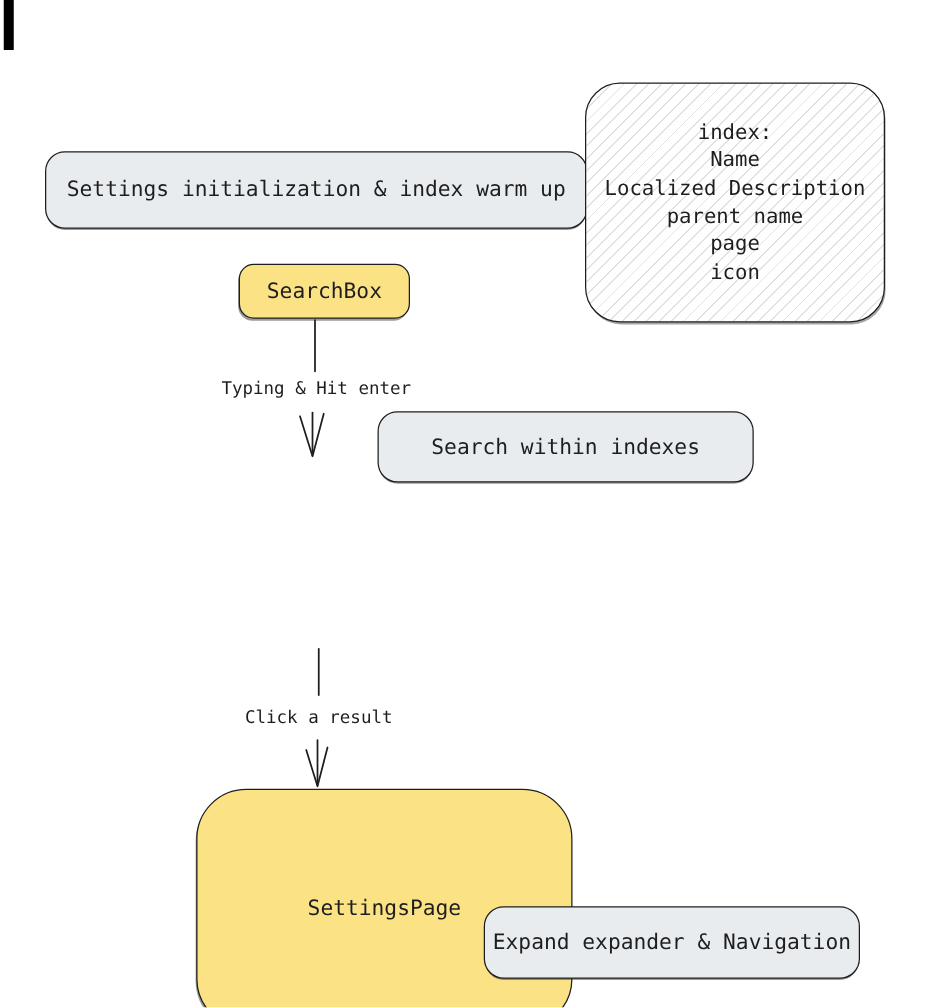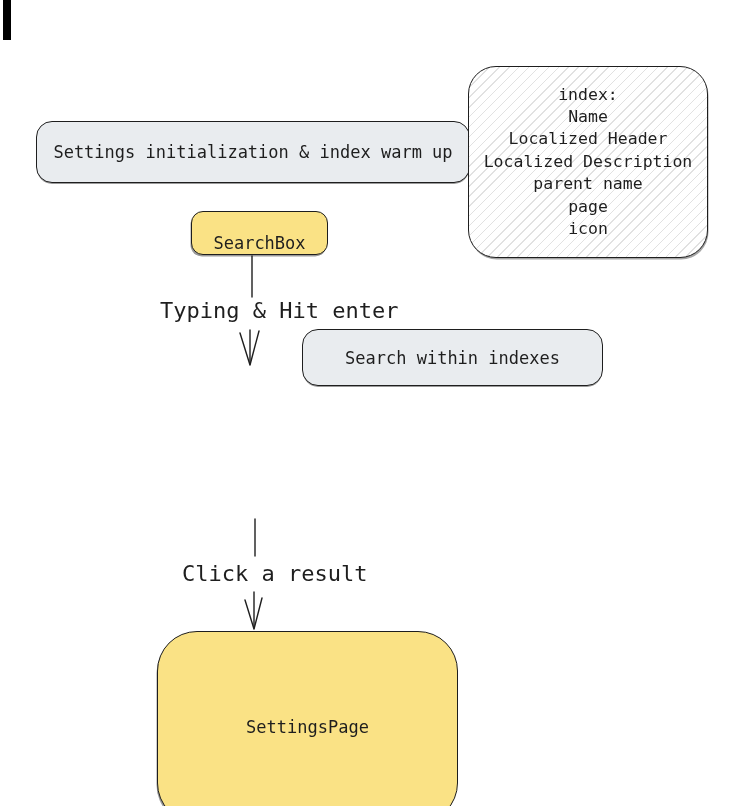--- a/index.html
+++ b/index.html
@@ -14,30 +14,30 @@
   }
   .fill-yellow{background:#fae285;box-shadow:-1px 2px 0 -0.5px rgba(30,30,30,0.45);}
   .fill-gray{background:#e9ecef;box-shadow:0 2px 0 -1px rgba(30,30,30,0.45);margin-top:11px;}
   .fill-hatch{
     background:repeating-linear-gradient(135deg, rgba(70,70,70,0.16) 0 1px, transparent 1px 7px), #ffffff;
     box-shadow:1px 2px 0 -0.5px rgba(30,30,30,0.4);
   }
   
   .n-settings-init{left:36px;top:110px;width:434px;height:62px;border-radius:16px;}
   .n-index-note{left:468px;top:66px;width:240px;height:192px;border-radius:28px;}
-  .n-search-box{left:191px;top:211px;width:137px;height:44px;border-radius:12px;align-items:flex-end;}
+  .n-search-box{left:191px;top:211px;width:137px;height:44px;border-radius:12px;}
   .n-search-within{left:302px;top:318px;width:301px;height:57px;border-radius:16px;}
   .n-search-result{left:97px;top:365px;width:300px;height:153px;border-radius:30px;}
   .n-settings-page{left:110px;top:631px;width:301px;height:192px;border-radius:40px;margin-left:47px;}
   .n-expand-nav{left:387px;top:714px;width:301px;height:58px;border-radius:16px;}
 
   .index-lines{display:flex;flex-direction:column;align-items:center;justify-content:center;
     font-size:16.5px;line-height:22.4px;}
   .edge-label{
-    position:absolute;font-size:22px;line-height:22px;text-align:center;white-space:nowrap;
+    position:absolute;font-size:14px;line-height:22px;text-align:center;white-space:nowrap;
   }
   .el-typing{left:160px;top:300px;width:186px;}
   .el-click{left:182px;top:563px;width:146px;}
   #arrows{position:absolute;left:0;top:0;pointer-events:none;}
   #arrows path, #arrows line{stroke:#1e1e1e;stroke-width:1.4;fill:none;stroke-linecap:round;stroke-linejoin:round;}
   .corner-mark{position:absolute;left:3px;top:0;width:8px;height:40px;background:#000000;}
 </style>
 </head>
 <body>
 
@@ -46,41 +46,43 @@
   <div class="corner-mark"></div>
 
   <div class="node fill-gray n-settings-init">
     <span>Settings initialization &amp; index warm up</span>
   </div>
 
   <div class="node fill-hatch n-index-note">
     <div class="index-lines">
       <div>index:</div>
       <div>Name</div>
-      <div>Localized Header</div>
       <div>Localized Description</div>
       <div>parent name</div>
       <div>page</div>
       <div>icon</div>
     </div>
   </div>
 
   <div class="node fill-yellow n-search-box">
     <span>SearchBox</span>
   </div>
 
 
   <div class="node fill-gray n-search-within">
     <span>Search within indexes</span>
   </div>
 
   <div class="node fill-yellow n-settings-page">
     <span>SettingsPage</span>
   </div>
 
+  <div class="node fill-gray n-expand-nav">
+    <span>Expand expander &amp; Navigation</span>
+  </div>
 
   <svg id="arrows" width="750" height="806" viewBox="0 0 750 806">
     <g>
       <line x1="252" y1="256" x2="252" y2="297"></line>
       <line x1="250" y1="330" x2="250" y2="364"></line>
       <path d="M240,333 L250,365 L259,331"></path>
     </g>
     <g>
       <line x1="255" y1="519" x2="255" y2="556"></line>
       <line x1="254" y1="592" x2="254" y2="628"></line>

